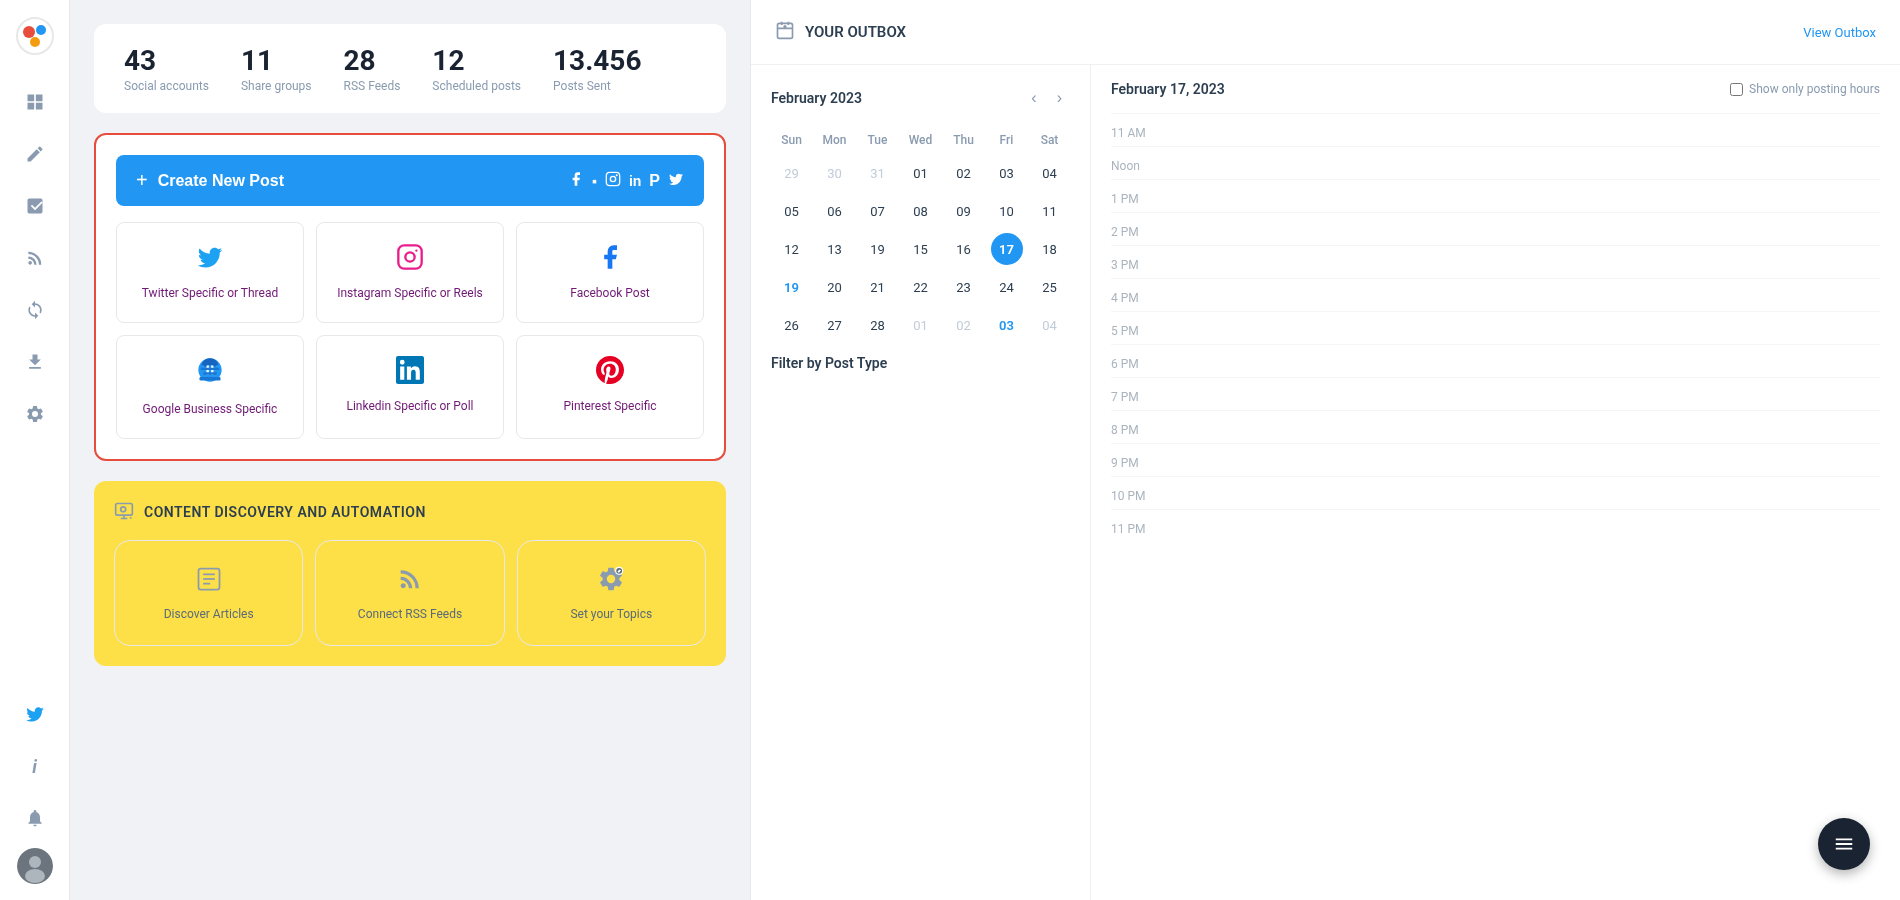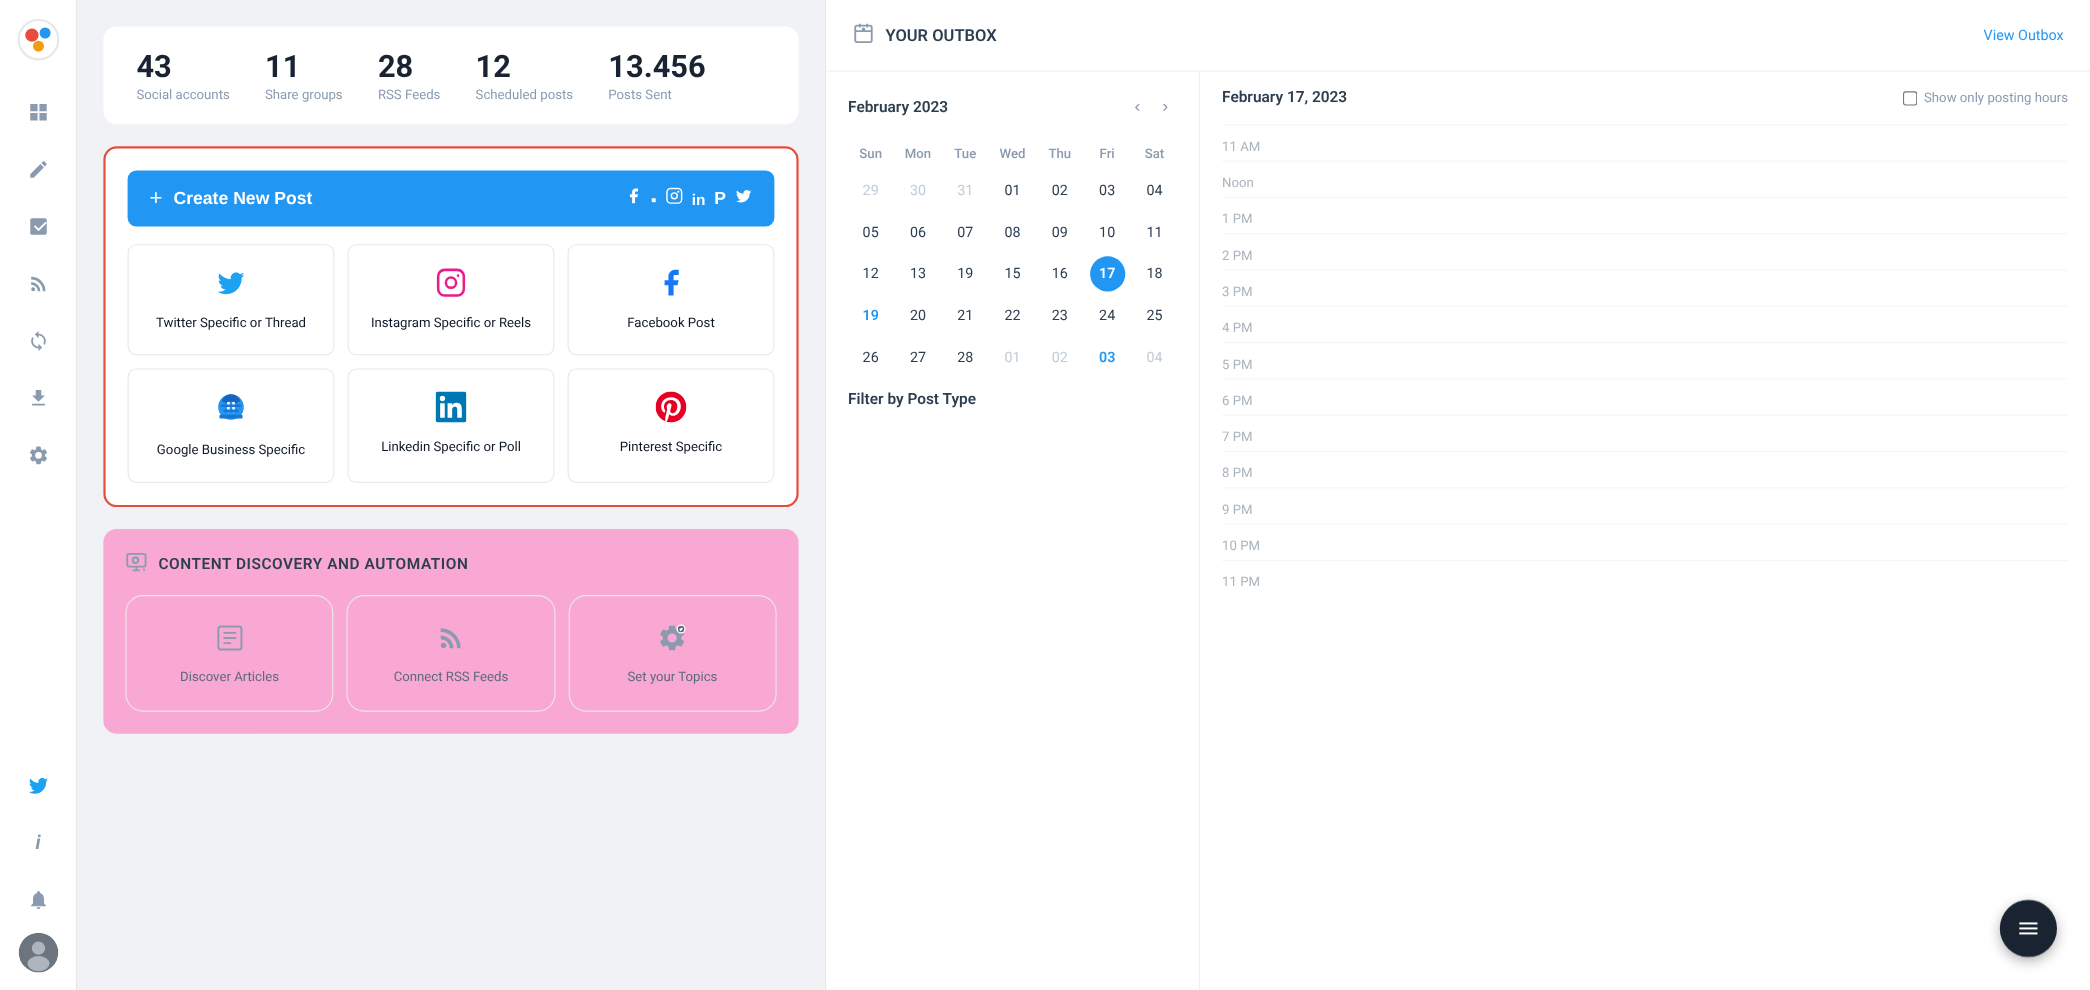--- a/index.html
+++ b/index.html
@@ -121,33 +121,33 @@
       padding: 20px 12px;
       display: flex;
       flex-direction: column;
       align-items: center;
       gap: 10px;
       cursor: pointer;
       background: #fff;
     }
     .post-type-label {
       font-size: 12px;
-      color: #0f172a;
+      color: #701a75;
       text-align: center;
       line-height: 1.4;
     }
     .twitter-icon { color: #1da1f2; }
     .instagram-icon { color: #e91e8c; }
     .facebook-icon { color: #1877f2; }
     .linkedin-icon { color: #0077b5; }
     .pinterest-icon { color: #e60023; }
 
     
     .discovery-section {
-      background: #f9a8d4;
+      background: #fde047;
       border-radius: 12px;
       padding: 20px;
     }
     .section-title {
       display: flex;
       align-items: center;
       gap: 10px;
       font-size: 14px;
       font-weight: 600;
       color: #2c3e50;

